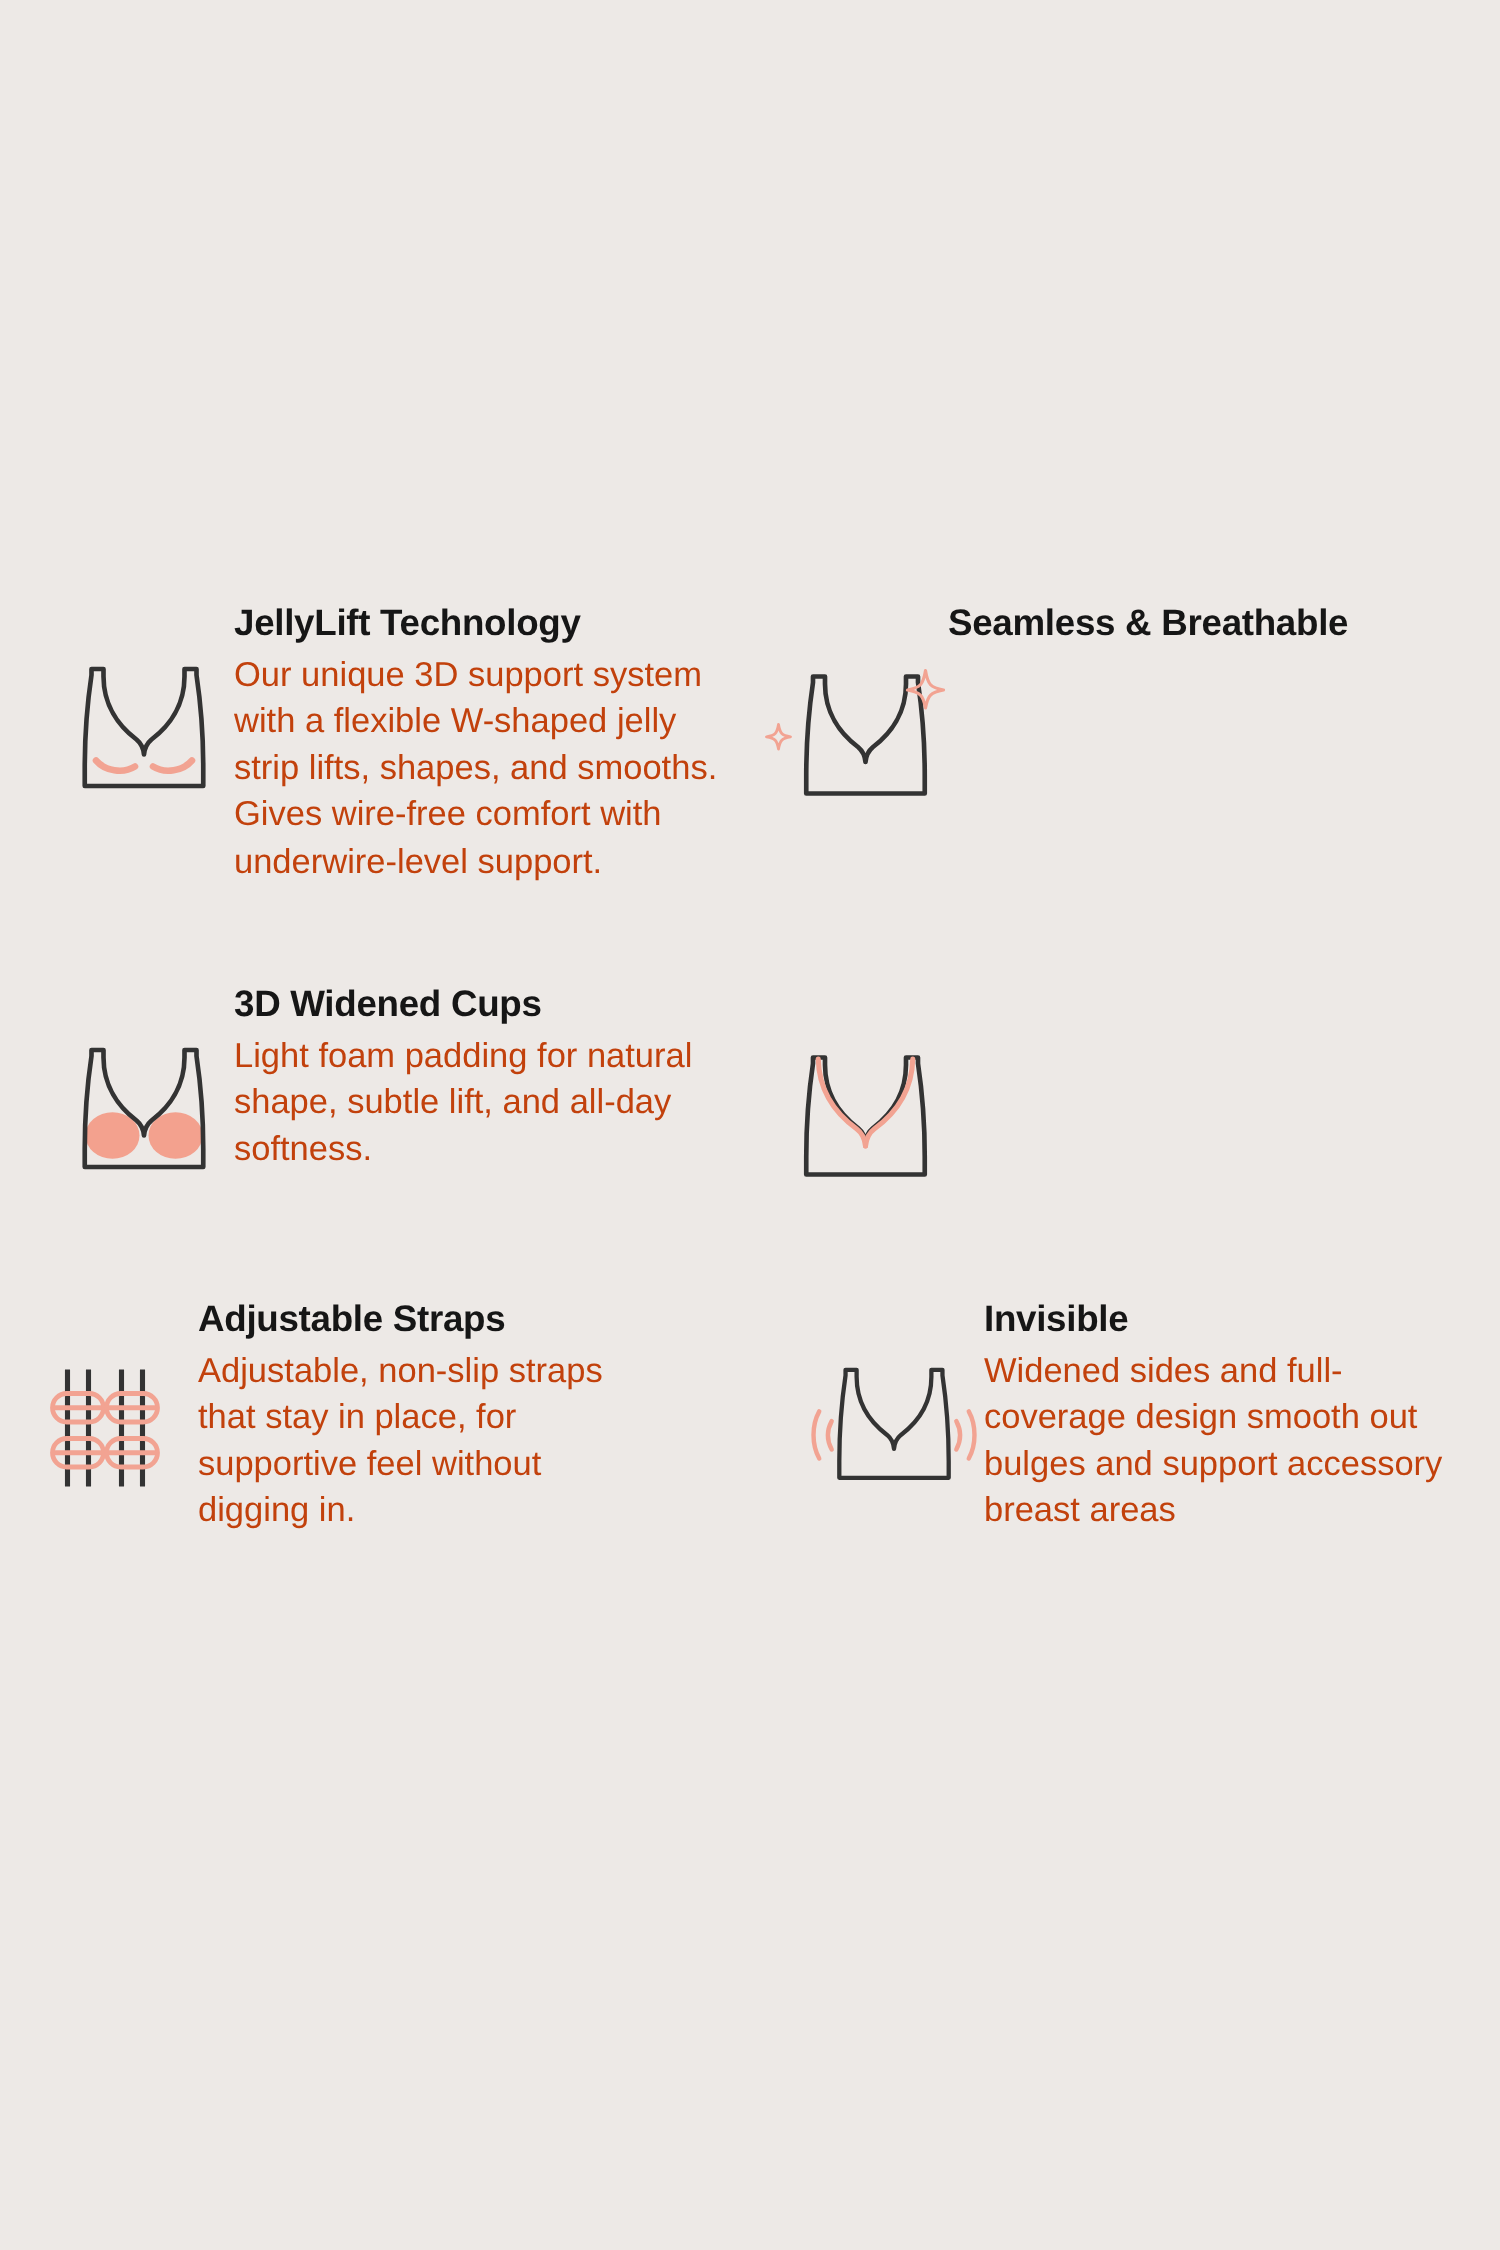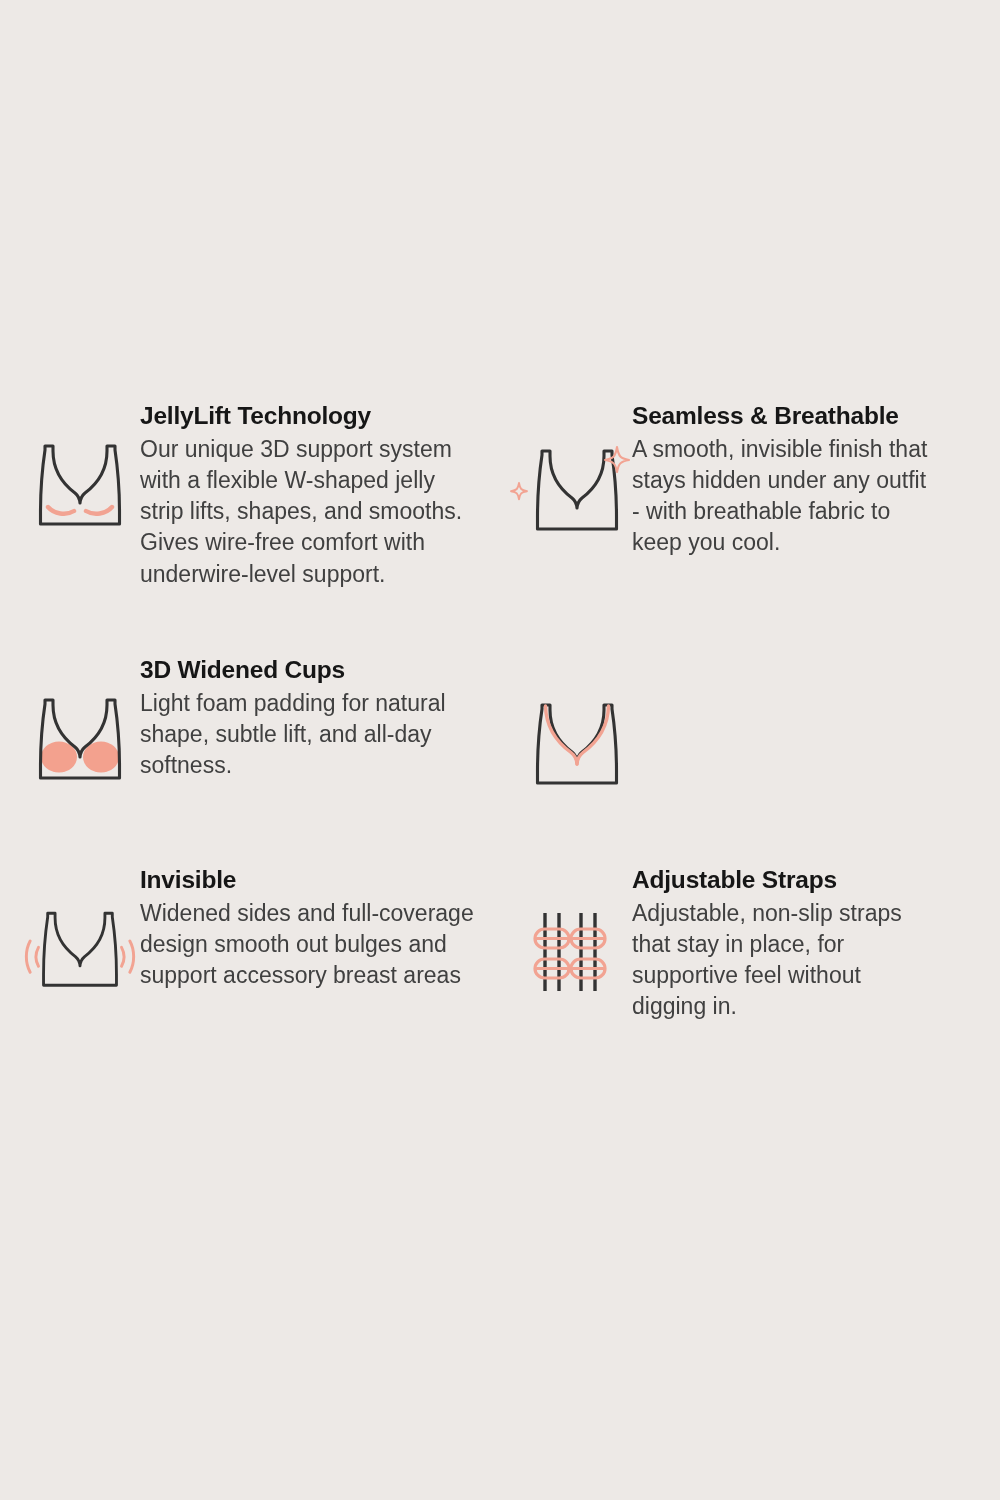--- a/index.html
+++ b/index.html
@@ -31,21 +31,21 @@
     grid-auto-rows: auto;
     row-gap: 32px;
   }
 
   .feature {
     display: flex;
     align-items: flex-start;
     box-sizing: border-box;
   }
 
-  .feature.col-left  { padding-left: 20px; padding-right: 18px; }
+  .feature.col-left  { padding-left: 36px; padding-right: 18px; }
   .feature.col-right { padding-left: 8px;  padding-right: 60px; }
 
   .feature-icon {
     flex: 0 0 auto;
     width: 120px;
     height: 120px;
     display: flex;
     align-items: center;
     justify-content: center;
     margin-top: 28px;
@@ -65,21 +65,21 @@
     color: #161616;
     line-height: 1.32;
     letter-spacing: -0.2px;
     margin: 0 0 2px 0;
     white-space: nowrap;
   }
 
   .feature-desc {
     font-size: 23px;
     font-weight: normal;
-    color: #404040;
+    color: #c2410c;
     line-height: 1.35;
     margin: 0;
   }
 
   
   .row-1 { margin-top: 0; }
   .row-2 { margin-top: 32px; }
   .row-3 { margin-top: 30px; }
 
   .icon-svg { display: block; }
@@ -126,21 +126,20 @@
                      C90 30 91.5 52 91.5 72
                      L91.5 84 L12.5 84 L12.5 72
                      C12.5 52 14 30 17 10 Z" stroke="#333333" stroke-width="3.1" stroke-linejoin="round" stroke-linecap="round" fill="none"></path>
           </g>
           <path d="M107 8 C108.6 17.6 110.4 19.4 119 21 C110.4 22.6 108.6 24.4 107 33 C105.4 24.4 103.6 22.6 95 21 C103.6 19.4 105.4 17.6 107 8 Z" fill="none" stroke="#F2A392" stroke-width="2.1" stroke-linejoin="round"></path>
           <path d="M9 44 C10 50 11.2 51.2 17 52.2 C11.2 53.2 10 54.4 9 60.4 C8 54.4 6.8 53.2 1 52.2 C6.8 51.2 8 50 9 44 Z" fill="none" stroke="#F2A392" stroke-width="1.9" stroke-linejoin="round"></path>
         </svg>
       </div>
       <div class="feature-text">
         <div class="feature-title">Seamless &amp; Breathable</div>
-        <div class="feature-desc">A smooth, invisible finish that stays hidden under any outfit - with breathable fabric to keep you cool.</div>
       </div>
     </div>
 
     <div class="feature col-left row-2">
       <div class="feature-icon">
         <svg class="icon-svg" width="104" height="96" viewBox="0 0 104 96" fill="none" xmlns="http://www.w3.org/2000/svg">
           <ellipse cx="31" cy="63" rx="18" ry="15.5" fill="#F3A18E"></ellipse>
           <ellipse cx="73" cy="63" rx="18" ry="15.5" fill="#F3A18E"></ellipse>
           <path d="M17 10 L17 6 L25 6 L25 11
                    C25 30 35 44 47 53
@@ -176,20 +175,49 @@
                      C49.6 56.2 51.5 59.6 52 65" stroke="#F2A392" stroke-width="3.4" stroke-linecap="round" fill="none"></path>
             <path d="M83.5 7 C83 29 71 44 58 53.5
                      C54.4 56.2 52.5 59.6 52 65" stroke="#F2A392" stroke-width="3.4" stroke-linecap="round" fill="none"></path>
           </g>
         </svg>
       </div>
       <div class="feature-text">
       </div>
     </div>
 
+    <div class="feature col-right row-3">
+      <div class="feature-icon">
+        <svg class="icon-svg" width="76" height="86" viewBox="0 0 76 86" fill="none" xmlns="http://www.w3.org/2000/svg">
+
+          <line x1="13" y1="4" x2="13" y2="82" stroke="#333333" stroke-width="3.4"></line>
+          <line x1="27" y1="4" x2="27" y2="82" stroke="#333333" stroke-width="3.4"></line>
+
+          <line x1="49" y1="4" x2="49" y2="82" stroke="#333333" stroke-width="3.4"></line>
+          <line x1="63" y1="4" x2="63" y2="82" stroke="#333333" stroke-width="3.4"></line>
+
+          <rect x="3" y="20" width="34" height="19" rx="9.5" stroke="#F2A392" stroke-width="3.2" fill="none"></rect>
+          <line x1="5" y1="29.5" x2="35" y2="29.5" stroke="#F2A392" stroke-width="3.2" stroke-linecap="round"></line>
+
+          <rect x="3" y="50" width="34" height="19" rx="9.5" stroke="#F2A392" stroke-width="3.2" fill="none"></rect>
+          <line x1="5" y1="59.5" x2="35" y2="59.5" stroke="#F2A392" stroke-width="3.2" stroke-linecap="round"></line>
+
+          <rect x="39" y="20" width="34" height="19" rx="9.5" stroke="#F2A392" stroke-width="3.2" fill="none"></rect>
+          <line x1="41" y1="29.5" x2="71" y2="29.5" stroke="#F2A392" stroke-width="3.2" stroke-linecap="round"></line>
+
+          <rect x="39" y="50" width="34" height="19" rx="9.5" stroke="#F2A392" stroke-width="3.2" fill="none"></rect>
+          <line x1="41" y1="59.5" x2="71" y2="59.5" stroke="#F2A392" stroke-width="3.2" stroke-linecap="round"></line>
+        </svg>
+      </div>
+      <div class="feature-text">
+        <div class="feature-title">Adjustable Straps</div>
+        <div class="feature-desc">Adjustable, non-slip straps that stay in place, for supportive feel without digging in.</div>
+      </div>
+    </div>
+
     <div class="feature col-left row-3">
       <div class="feature-icon">
         <svg class="icon-svg" width="130" height="96" viewBox="0 0 130 96" fill="none" xmlns="http://www.w3.org/2000/svg">
           <g transform="translate(13,0)">
             <path d="M17 10 L17 6 L25 6 L25 11
                      C25 30 35 44 47 53
                      C50 55.5 51.6 58.5 52 63
                      C52.4 58.5 54 55.5 57 53
                      C69 44 79 30 79 11
                      L79 6 L87 6 L87 10
@@ -202,43 +230,14 @@
           <path d="M119 36 C124.5 46 124.5 60 119 70" stroke="#F2A392" stroke-width="3.2" stroke-linecap="round" fill="none"></path>
           <path d="M110 43 C113.5 49.5 113.5 57 110 63.5" stroke="#F2A392" stroke-width="3.2" stroke-linecap="round" fill="none"></path>
         </svg>
       </div>
       <div class="feature-text">
         <div class="feature-title">Invisible</div>
         <div class="feature-desc">Widened sides and full-coverage design smooth out bulges and support accessory breast areas</div>
       </div>
     </div>
 
-    <div class="feature col-right row-3">
-      <div class="feature-icon">
-        <svg class="icon-svg" width="76" height="86" viewBox="0 0 76 86" fill="none" xmlns="http://www.w3.org/2000/svg">
-
-          <line x1="13" y1="4" x2="13" y2="82" stroke="#333333" stroke-width="3.4"></line>
-          <line x1="27" y1="4" x2="27" y2="82" stroke="#333333" stroke-width="3.4"></line>
-
-          <line x1="49" y1="4" x2="49" y2="82" stroke="#333333" stroke-width="3.4"></line>
-          <line x1="63" y1="4" x2="63" y2="82" stroke="#333333" stroke-width="3.4"></line>
-
-          <rect x="3" y="20" width="34" height="19" rx="9.5" stroke="#F2A392" stroke-width="3.2" fill="none"></rect>
-          <line x1="5" y1="29.5" x2="35" y2="29.5" stroke="#F2A392" stroke-width="3.2" stroke-linecap="round"></line>
-
-          <rect x="3" y="50" width="34" height="19" rx="9.5" stroke="#F2A392" stroke-width="3.2" fill="none"></rect>
-          <line x1="5" y1="59.5" x2="35" y2="59.5" stroke="#F2A392" stroke-width="3.2" stroke-linecap="round"></line>
-
-          <rect x="39" y="20" width="34" height="19" rx="9.5" stroke="#F2A392" stroke-width="3.2" fill="none"></rect>
-          <line x1="41" y1="29.5" x2="71" y2="29.5" stroke="#F2A392" stroke-width="3.2" stroke-linecap="round"></line>
-
-          <rect x="39" y="50" width="34" height="19" rx="9.5" stroke="#F2A392" stroke-width="3.2" fill="none"></rect>
-          <line x1="41" y1="59.5" x2="71" y2="59.5" stroke="#F2A392" stroke-width="3.2" stroke-linecap="round"></line>
-        </svg>
-      </div>
-      <div class="feature-text">
-        <div class="feature-title">Adjustable Straps</div>
-        <div class="feature-desc">Adjustable, non-slip straps that stay in place, for supportive feel without digging in.</div>
-      </div>
-    </div>
-
   </div>
 </div>
 
 </body></html>

